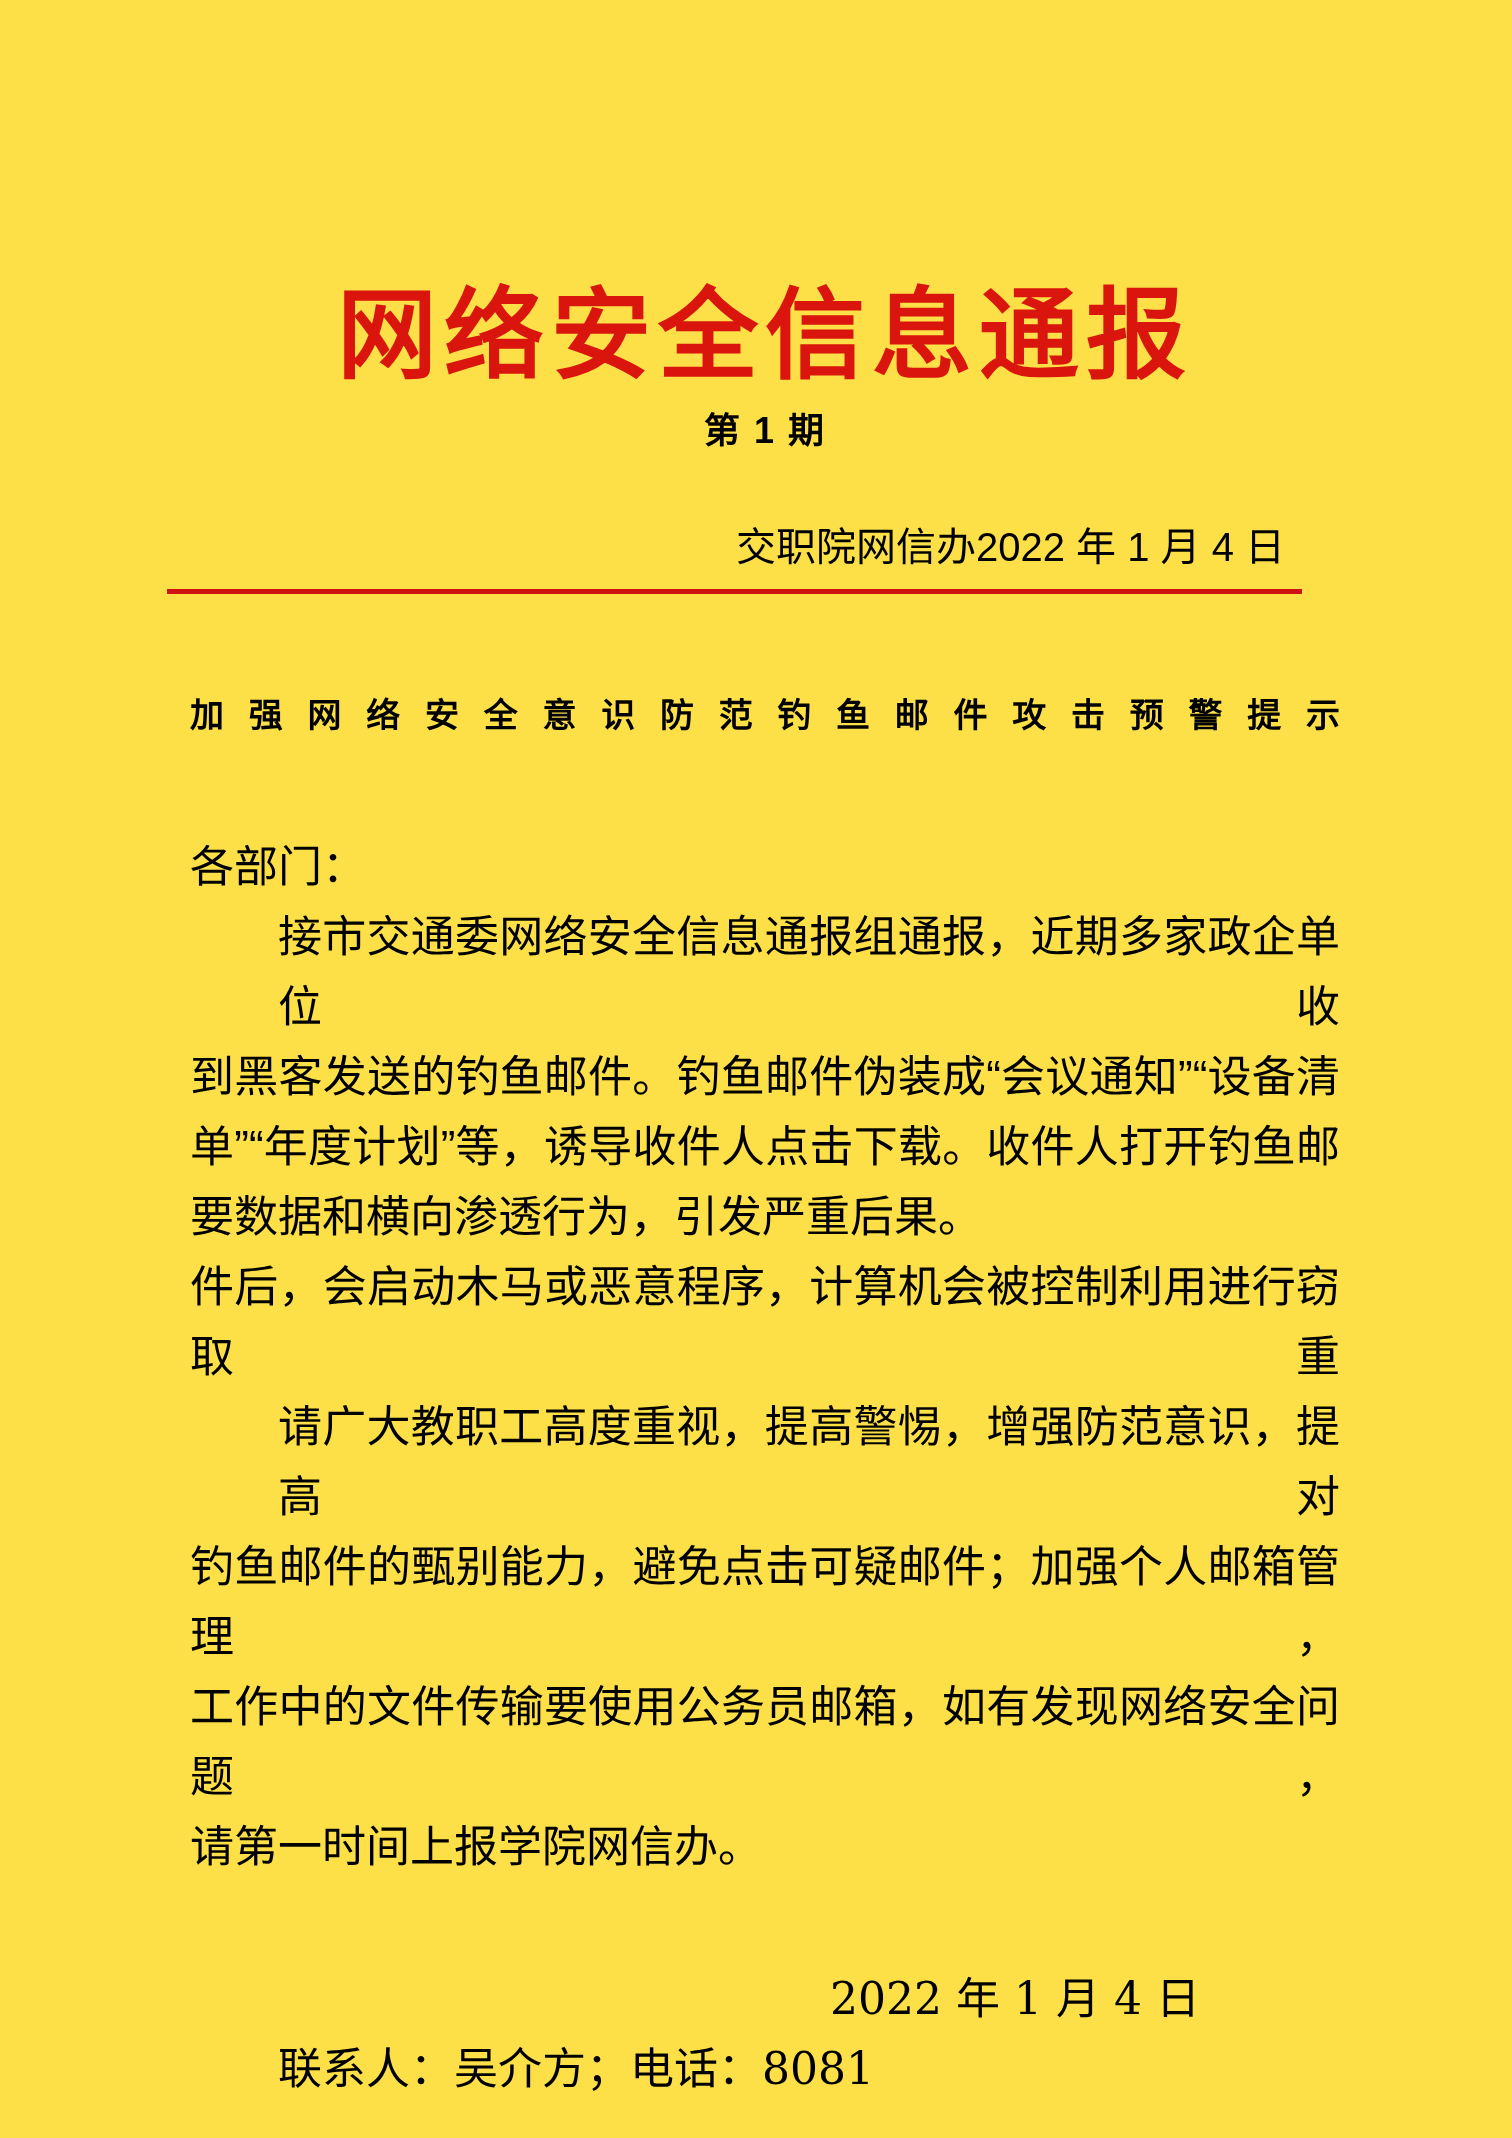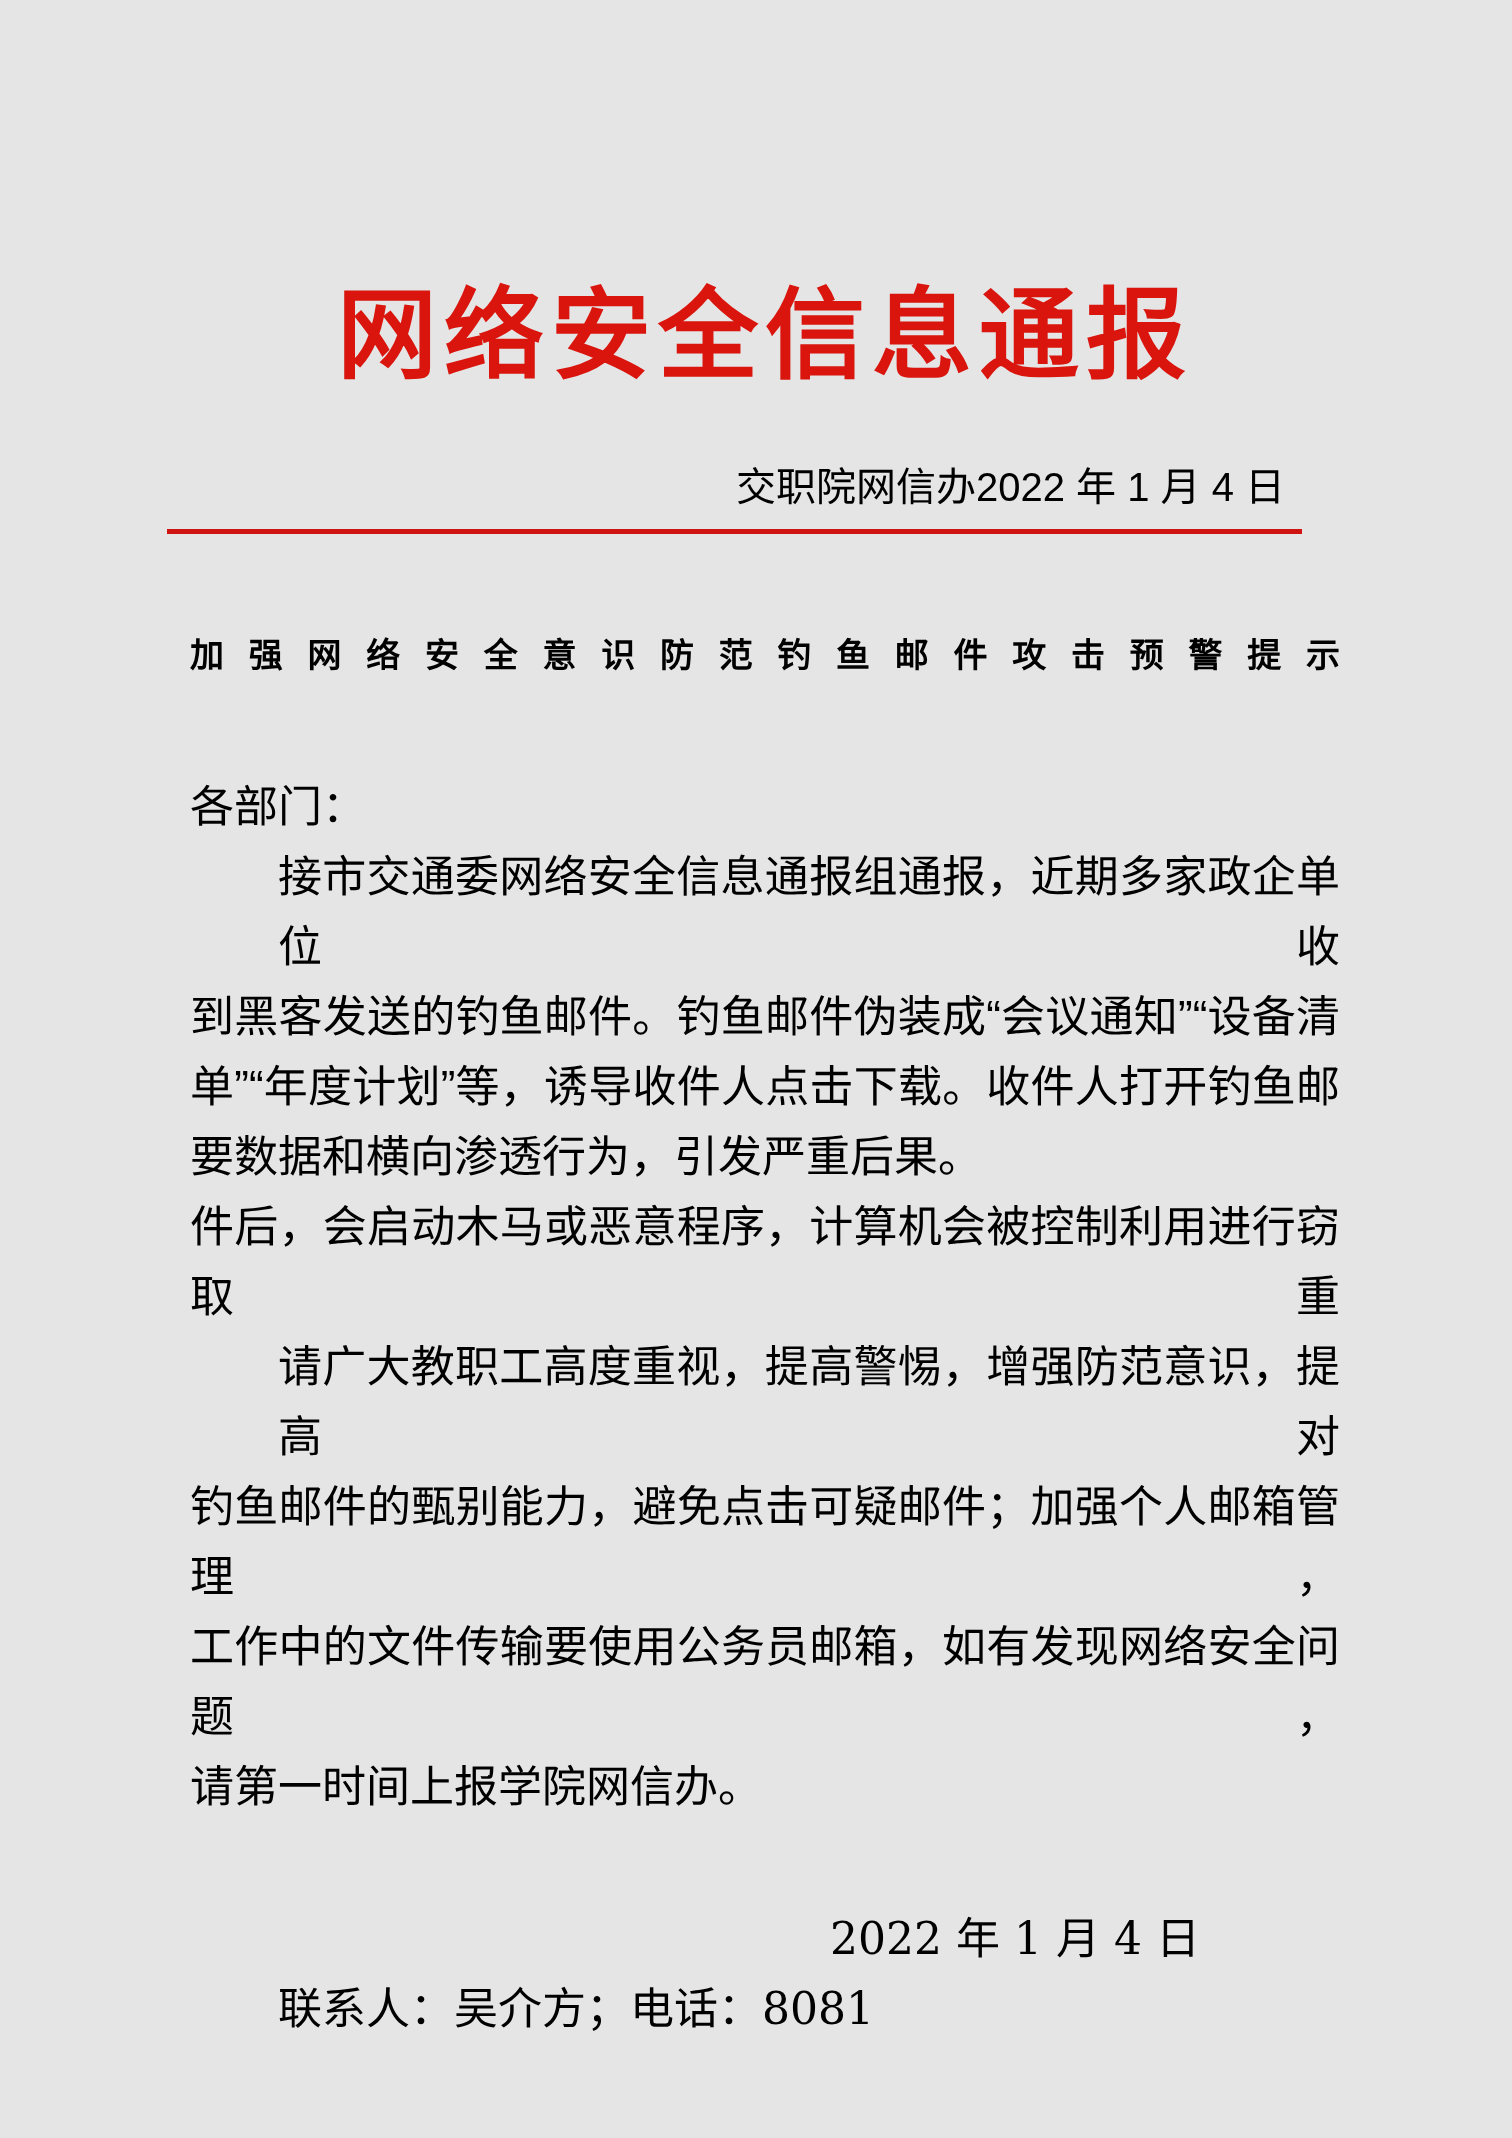--- a/index.html
+++ b/index.html
@@ -7,21 +7,21 @@
     --rule-red:#cf1310;
   }
   *{box-sizing:border-box;}
   html,body{margin:0;padding:0;}
   body{
     width:1512px;height:2138px;
     background:#ffffff;color:#000;
     font-family:"Liberation Sans", sans-serif;
   }
   .page{
-    position:relative;width:1512px;height:2138px;overflow:hidden;background:#e5e5e5;
+    position:relative;width:1512px;height:2138px;overflow:hidden;background:#fde047;
   }
   .content{
     padding:278px 172px 0 190px;
   }
   .doc-title{
     margin:0;
     font-family:"DejaVu Serif", serif;
     font-weight:bold;
     font-size:100px;
     line-height:115px;
@@ -95,20 +95,21 @@
   }
 </style>
 </head>
 <body>
 
 <div class="page">
   <div class="content">
 
     <h1 class="doc-title">网络安全信息通报</h1>
 
+    <div class="issue">第 1 期</div>
 
     <div class="meta-row">
       <span class="issuer">交职院网信办</span>
       <span class="hdate">2022 年 1 月 4 日</span>
     </div>
 
     <div class="rule"></div>
 
     <h2 class="notice-heading">加强网络安全意识防范钓鱼邮件攻击预警提示</h2>
 

